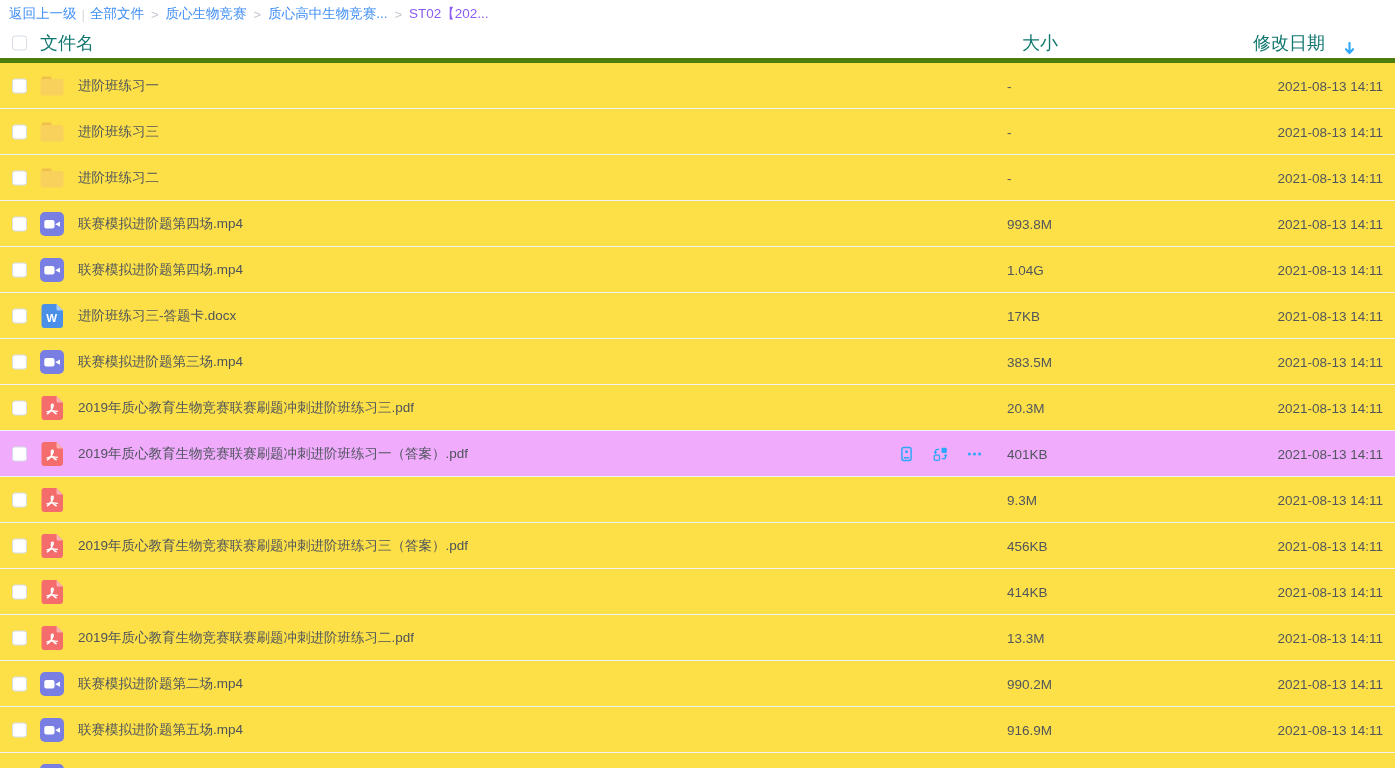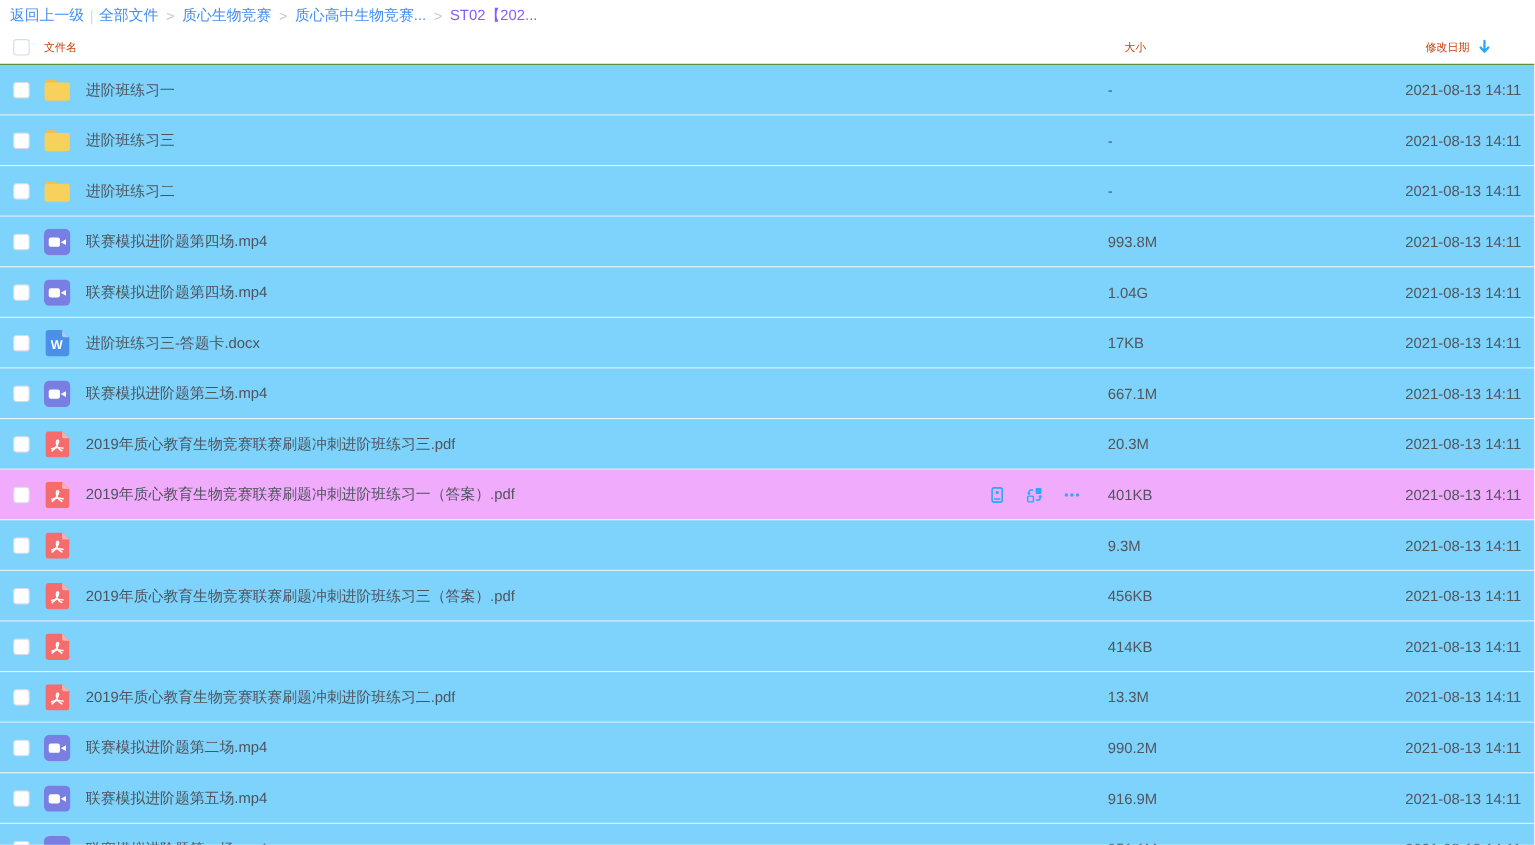--- a/index.html
+++ b/index.html
@@ -11,31 +11,31 @@
   .page{width:1395px;height:768px;position:relative;}
 
   
   .breadcrumb{height:28px;display:flex;align-items:center;padding-left:6px;font-size:13.5px;white-space:nowrap;}
   .breadcrumb a{color:#3f8ef5;text-decoration:none;cursor:pointer;margin:0 3px;}
   .bc-divider{color:#d4d9e0;margin:0 2px;}
   .bc-sep{color:#c3c8d1;margin:0 4px;font-size:13px;}
   .bc-current{color:#8b5cf6;margin-left:3px;}
 
   
-  .thead{position:relative;height:30px;border-bottom:1px solid #4d7c0f;font-size:10px;color:#c2410c;}
+  .thead{position:relative;height:30px;border-bottom:5px solid #4d7c0f;font-size:18px;color:#0f766e;}
   .checkbox{position:absolute;left:12px;top:50%;transform:translateY(-50%);
     width:15px;height:15px;border:1px solid #d6dce4;border-radius:3px;background:#fff;cursor:pointer;box-sizing:border-box;}
   .th-name{position:absolute;left:40px;top:50%;transform:translateY(-50%);}
   .th-size{position:absolute;left:1007px;top:50%;transform:translateY(-50%);margin-left:15px;}
-  .th-date{position:absolute;right:40px;top:50%;transform:translateY(-50%);display:flex;align-items:flex-start;gap:8px;cursor:pointer;}
+  .th-date{position:absolute;right:40px;top:50%;transform:translateY(-50%);display:flex;align-items:flex-end;gap:19px;cursor:pointer;}
   .sort-arrow{display:inline-flex;}
 
   
   .tbody{position:relative;}
-  .row{position:relative;height:45px;border-bottom:1px solid #f0f3f6;background:#7dd3fc;}
+  .row{position:relative;height:45px;border-bottom:1px solid #f0f3f6;background:#fde047;}
   .row.highlight{background:#f0abfc;}
   .file-name{position:absolute;left:78px;top:50%;transform:translateY(-50%);
     font-size:13.5px;color:#4e545c;text-decoration:none;cursor:pointer;max-width:640px;
     white-space:nowrap;overflow:hidden;text-overflow:ellipsis;}
   .size{position:absolute;left:1007px;top:50%;transform:translateY(-50%);font-size:13.5px;color:#51565d;}
   .date{position:absolute;right:12px;top:50%;transform:translateY(-50%);font-size:13.5px;color:#51565d;}
 
   
   .file-icon{position:absolute;left:40px;top:50%;transform:translateY(-50%);width:24px;height:24px;display:none;}
   .row[data-type="folder"] .icon-folder{display:block;}
@@ -185,21 +185,21 @@
     <span class="file-icon icon-video">
       <svg width="24" height="24" viewBox="0 0 24 24">
         <rect width="24" height="24" rx="5" fill="#787ee2"></rect>
         <rect x="4.3" y="8" width="10.2" height="8.4" rx="2" fill="#fff"></rect>
         <path d="M15.2 12.2 20 9.6v5.2l-4.8-2.6z" fill="#fff"></path>
       </svg>
     </span>
 
     <a class="file-name">联赛模拟进阶题第三场.mp4</a>
 
-    <span class="size">667.1M</span>
+    <span class="size">383.5M</span>
     <span class="date">2021-08-13 14:11</span>
   </div>
 
   <div class="row" data-type="pdf">
     <span class="checkbox"></span>
 
     <span class="file-icon icon-pdf">
       <svg width="24" height="24" viewBox="0 0 24 24">
         <path d="M4.5 0h12L23 6.5V21a3 3 0 0 1-3 3H4.5a3 3 0 0 1-3-3V3a3 3 0 0 1 3-3z" fill="#f56c6c"></path>
         <path d="M16.5 0 23 6.5h-5a1.5 1.5 0 0 1-1.5-1.5z" fill="#fab0b0"></path>

